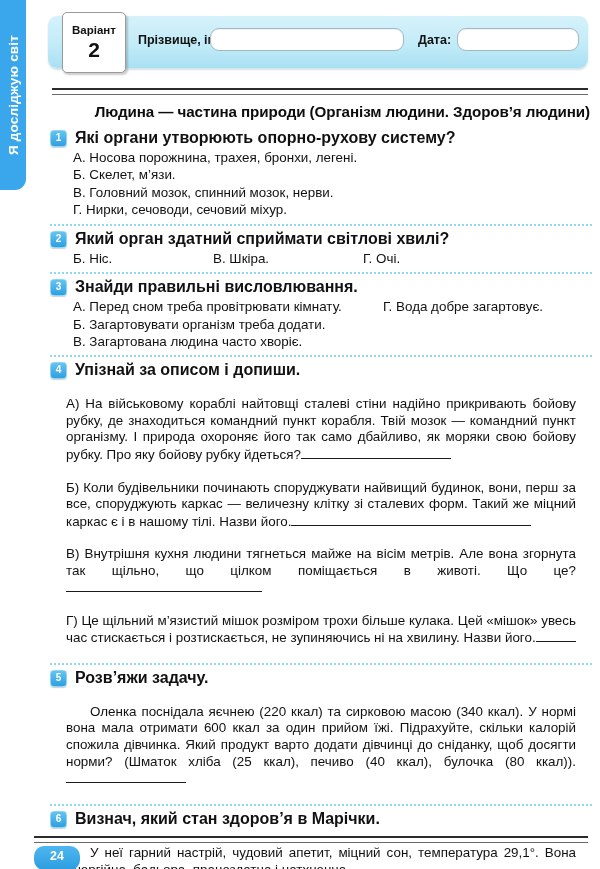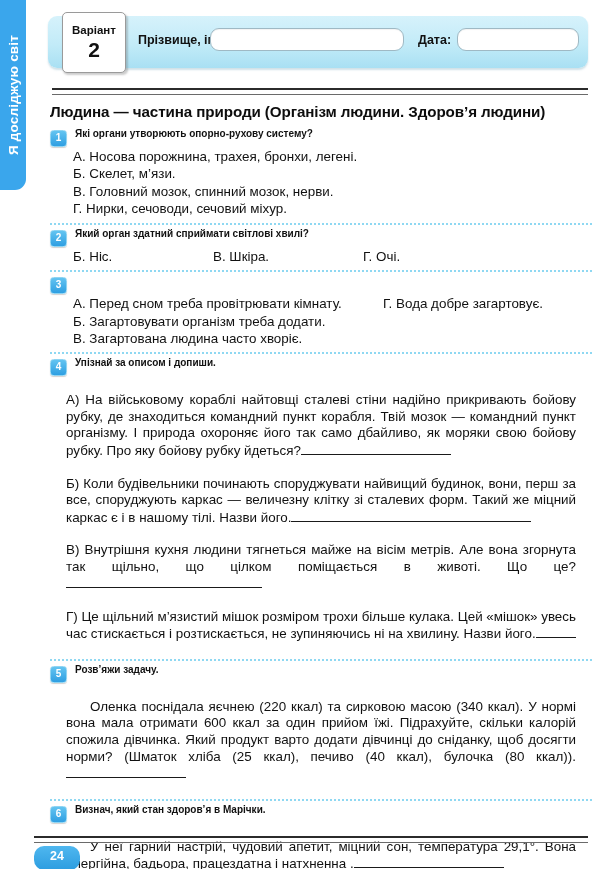--- a/index.html
+++ b/index.html
@@ -112,21 +112,21 @@
     border-top: 2px solid #2b2b2b;
     border-bottom: 1px solid #6a6a6a;
   }
 
   
   .page-title {
     position: absolute;
     left: 50px;
     top: 103px;
     width: 540px;
-    text-align: left;
+    text-align: right;
     font-size: 15.2px;
     font-weight: bold;
     color: #0d0d0d;
     letter-spacing: -0.1px;
   }
 
   
   .content {
     position: absolute;
     left: 50px;
@@ -157,21 +157,21 @@
     background: linear-gradient(180deg, #63c4f1 0%, #2f9fe2 100%);
     border: 1px solid #8fd4f2;
     color: #ffffff;
     font-size: 10px;
     font-weight: bold;
     line-height: 14px;
     text-align: center;
     box-shadow: 0 1px 1px rgba(0,0,0,0.18);
   }
   .qtext {
-    font-size: 10px;
+    font-size: 16px;
     font-weight: bold;
     color: #111;
     line-height: 1.25;
   }
 
   .opt {
     font-size: 13.4px;
     color: #111;
     line-height: 1.30;
     padding-left: 23px;
@@ -297,20 +297,21 @@
       <span class="c3">В. Шкіра.</span>
       <span class="c4">Г. Очі.</span>
     </div>
   </div>
 
   <div class="dotted-sep"></div>
 
   <div class="qblock">
     <div class="qhead">
       <span class="qnum">3</span>
+      <span class="qtext">Знайди правильні висловлювання.</span>
     </div>
     <div class="opt-two">
       <span class="left">А. Перед сном треба провітрювати кімнату.</span>
       <span>Г. Вода добре загартовує.</span>
     </div>
     <div class="opt">Б. Загартовувати організм треба додати.</div>
     <div class="opt">В. Загартована людина часто хворіє.</div>
   </div>
 
   <div class="dotted-sep"></div>

